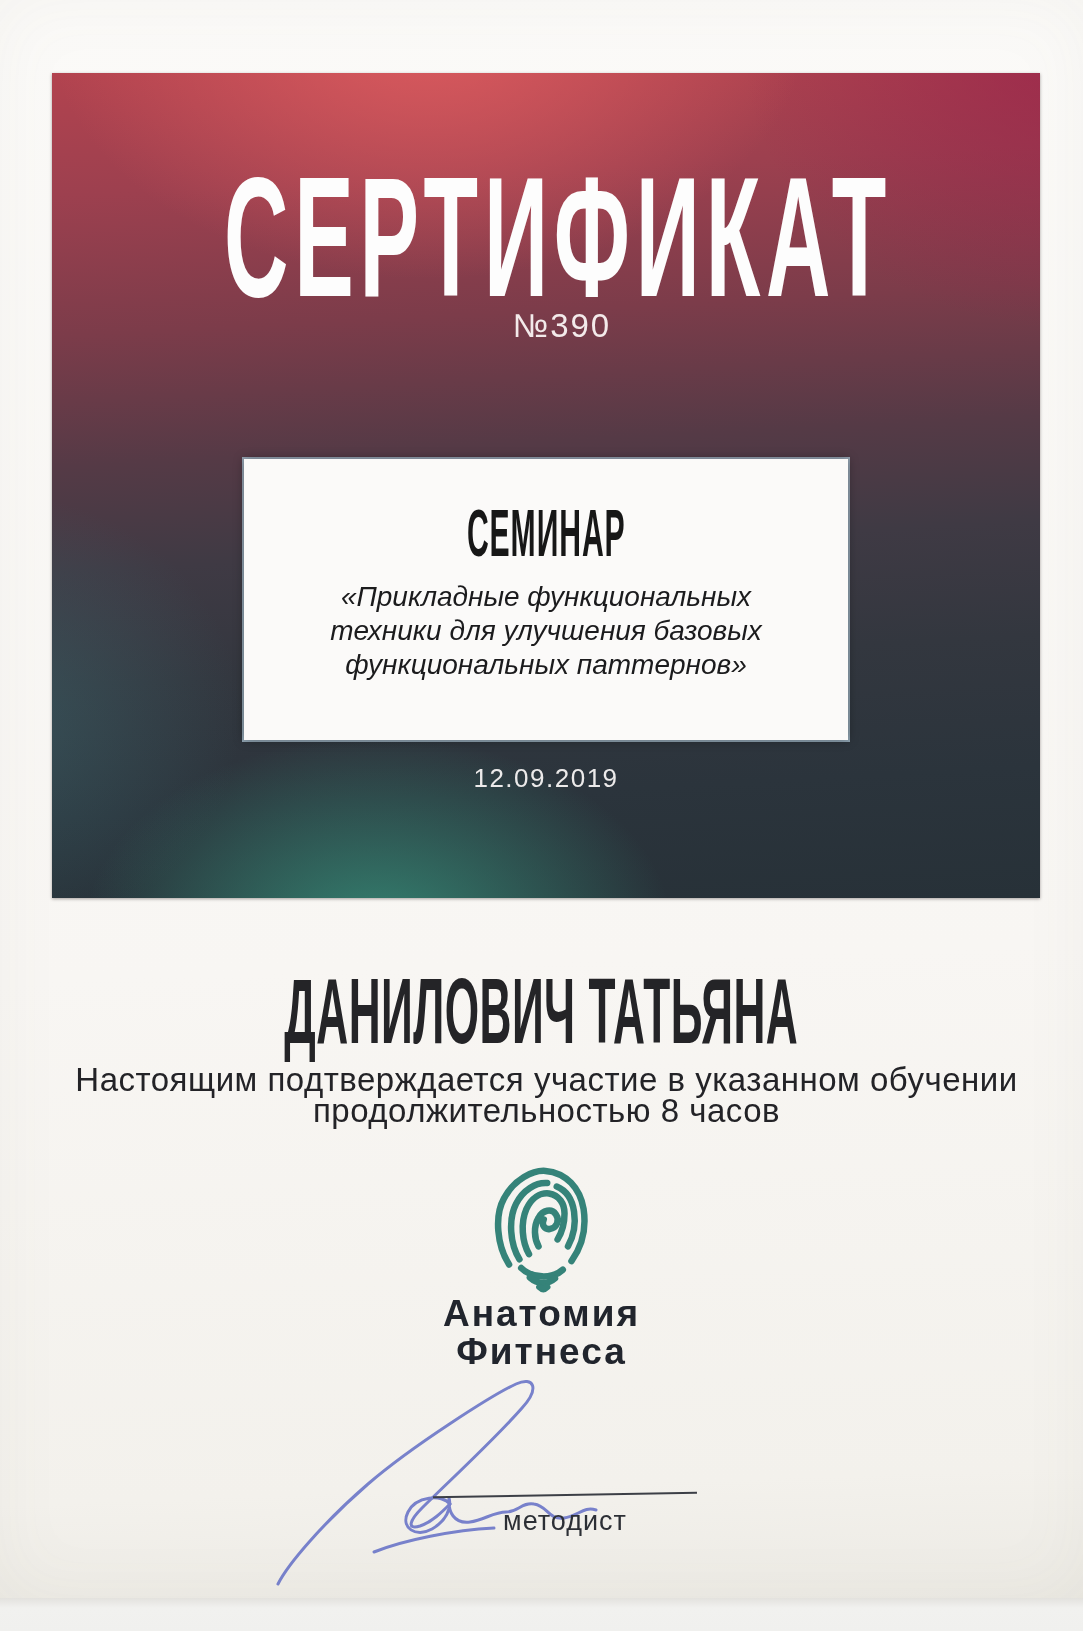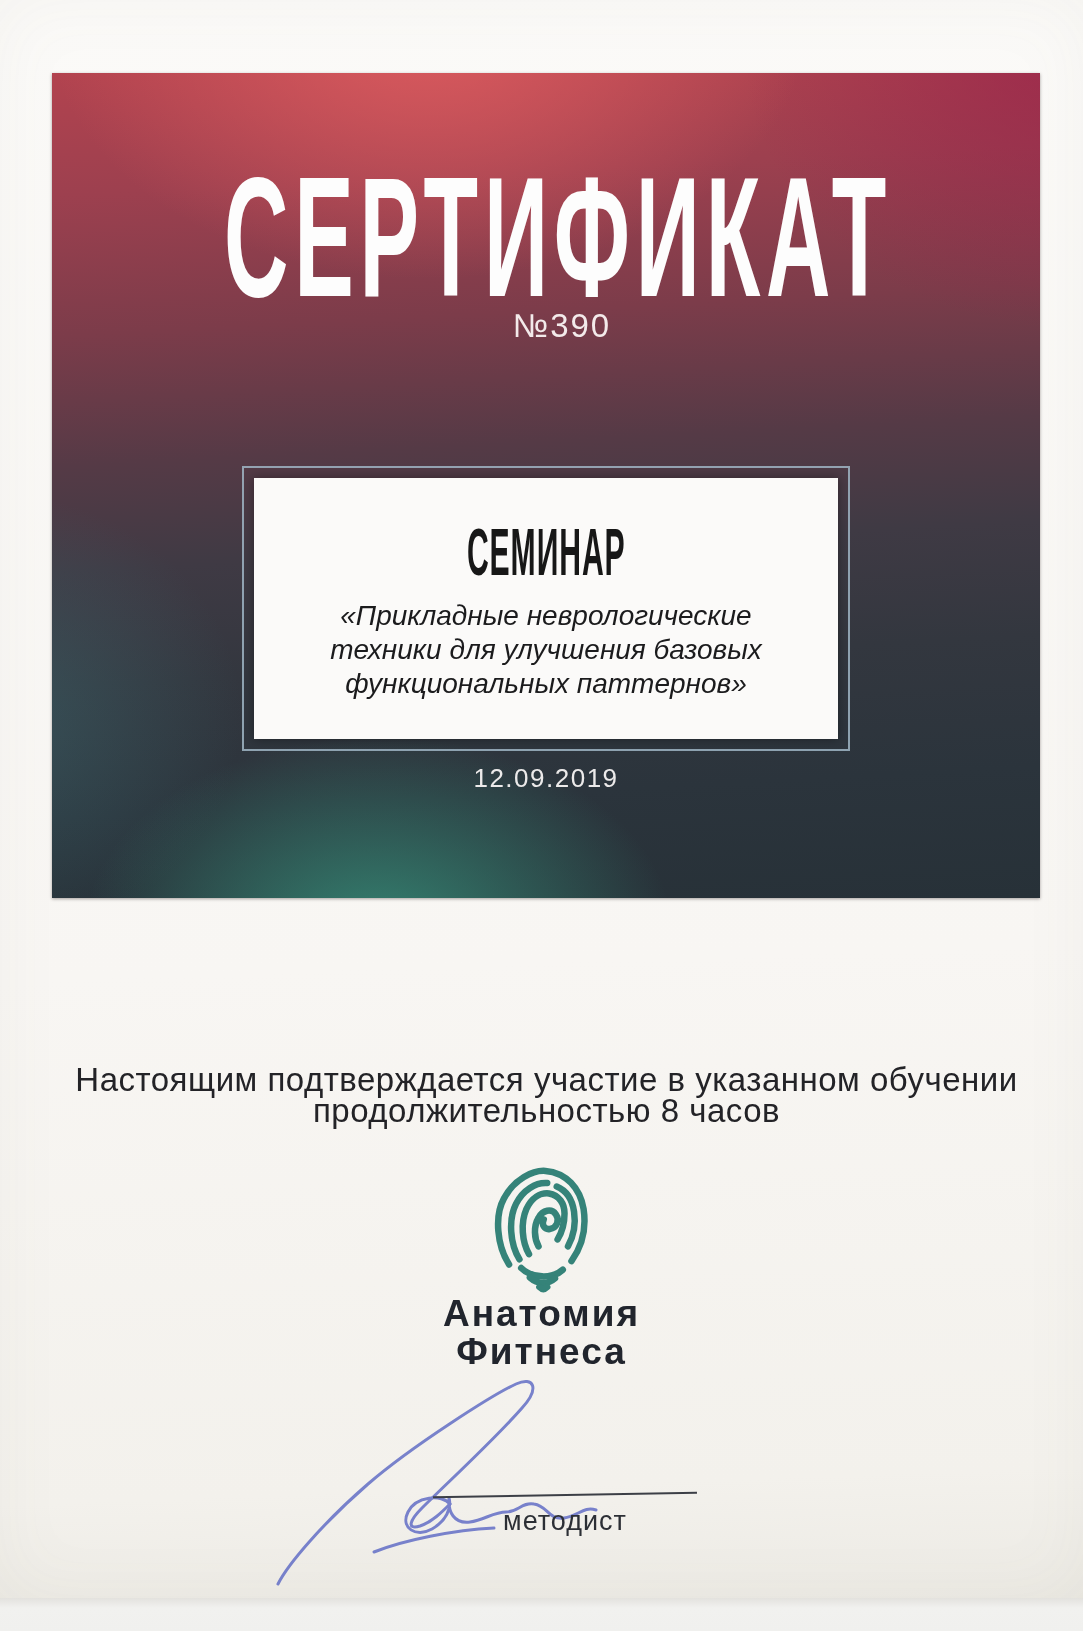--- a/index.html
+++ b/index.html
@@ -32,24 +32,23 @@
     position:absolute;top:102px;left:0;width:100%;text-align:center;
     font-size:124px;line-height:124px;font-weight:700;color:#fdfdfd;
     letter-spacing:8px;white-space:nowrap;margin-left:12px;
   }
   .cert-title .stretch{display:inline-block;transform:scale(.72,1.38);transform-origin:center center;}
   .cert-number{
     position:absolute;top:236px;left:0;width:100%;text-align:center;
     font-size:33px;line-height:33px;color:#f3eaea;letter-spacing:2px;padding-left:16px;
   }
   .frame{
-    position:absolute;top:393px;left:50%;transform:translateX(-50%);
+    position:absolute;top:384px;left:50%;transform:translateX(-50%);
     width:608px;height:285px;box-sizing:border-box;
     border:2px solid rgba(160,182,198,.85);
-    padding:10px;
   }
   .white-box{
     position:relative;width:100%;height:100%;box-sizing:border-box;
     background:#fbfaf9;
     box-shadow:0 0 10px rgba(0,0,0,.35);
   }
   .seminar-heading{
     position:absolute;top:40px;left:0;width:100%;text-align:center;
     font-size:67px;line-height:67px;font-weight:700;color:#171717;
     letter-spacing:2px;white-space:nowrap;
@@ -100,30 +99,33 @@
         <span class="stretch">СЕРТИФИКАТ</span>
       </div>
       <div class="cert-number">№390</div>
 
       <div class="frame">
         <div class="white-box">
           <div class="seminar-heading">
             <span class="stretch">СЕМИНАР</span>
           </div>
           <div class="seminar-title">
-            <div>«Прикладные неврологические</div>
+            <div>«Прикладные функциональных</div>
             <div>техники для улучшения базовых</div>
             <div>функциональных паттернов»</div>
           </div>
         </div>
       </div>
 
       <div class="panel-date">12.09.2019</div>
     </div>
 
+    <div class="recipient">
+      <span class="stretch">ДАНИЛОВИЧ ТАТЬЯНА</span>
+    </div>
 
     <div class="confirmation">
       <div>Настоящим подтверждается участие в указанном обучении</div>
       <div>продолжительностью 8 часов</div>
     </div>
 
     <svg class="logo" width="104" height="132" viewBox="0 0 120 150" fill="none" stroke="#358379" stroke-width="7.5" stroke-linecap="round">
       <path d="M22 116 C 8 94 5 60 16 40 C 28 17 50 7 64 8 C 88 10 104 28 108 52 C 111 72 107 94 94 112"></path>
       <path d="M34 110 C 23 92 21 64 30 46 C 38 30 53 21 66 22"></path>
       <path d="M77 26 C 89 31 95 42 97 55 C 99 68 97 82 90 95"></path>

